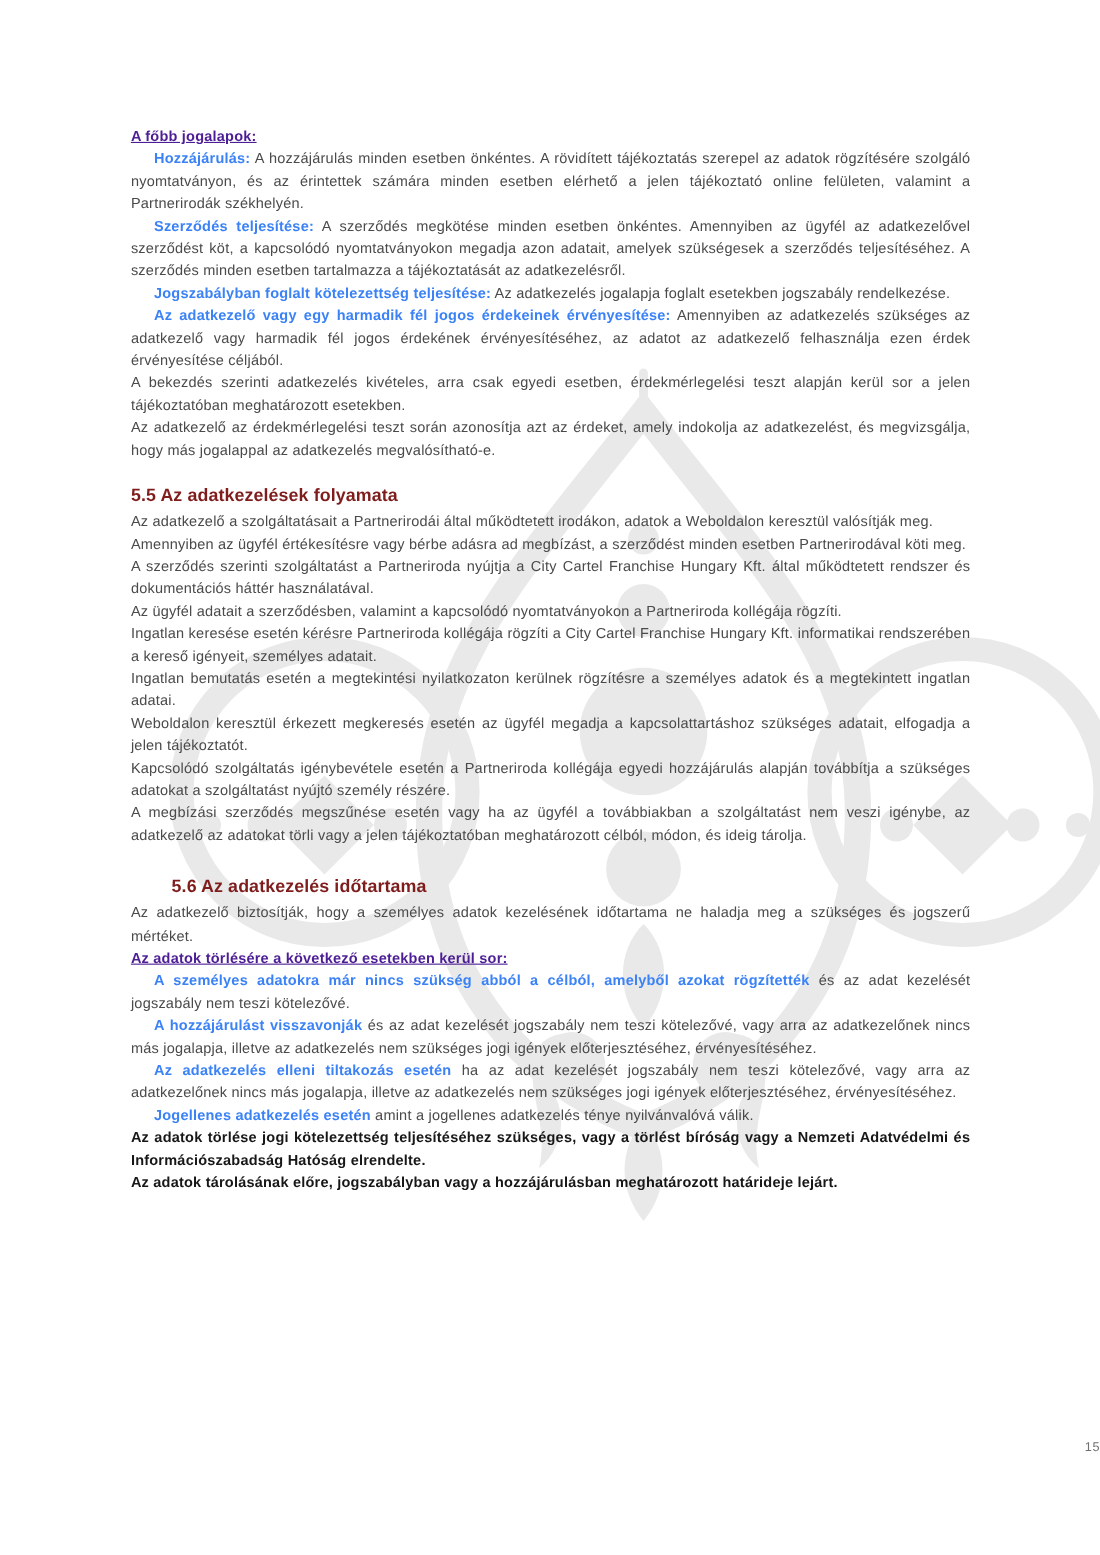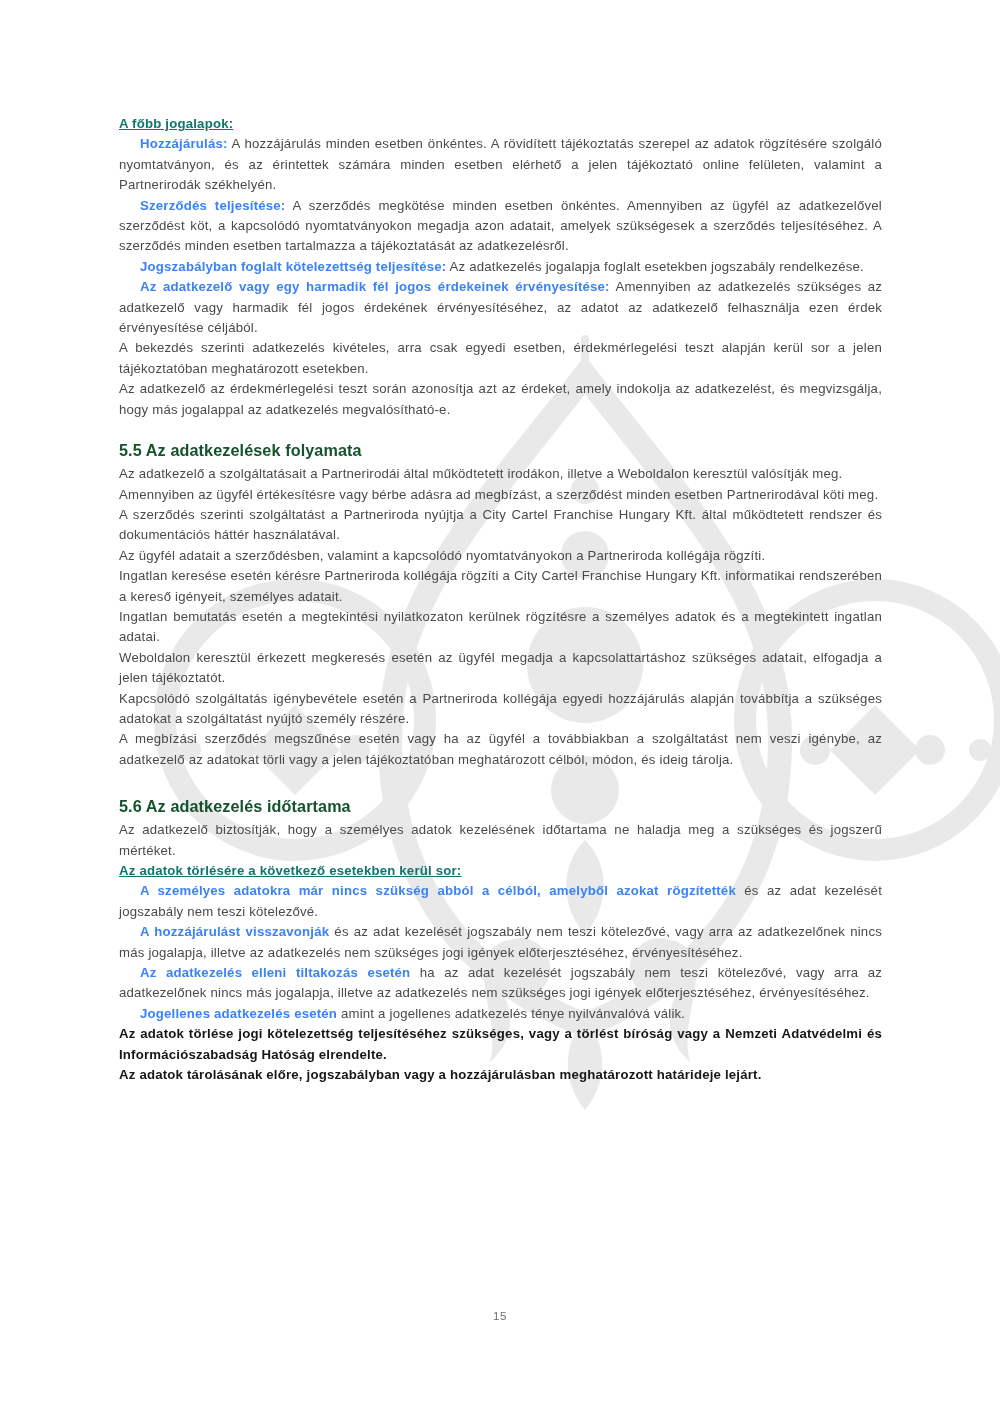--- a/index.html
+++ b/index.html
@@ -31,36 +31,36 @@
     text-align:justify;
   }
   .para b{color:#3b82f6;padding-left:21px;}
   .para.all-bold{color:#171717;font-weight:bold;}
   .label{
     font-size:13.2px;
     line-height:20.4px;
     letter-spacing:0.2px;
     font-weight:bold;
     text-decoration:underline;
-    color:#0f766e;
+    color:#4c1d95;
   }
   .heading{
     margin:21px 0 4px 0;
     font-size:16.2px;
     line-height:19px;
     font-weight:bold;
     letter-spacing:0.1px;
-    color:#14532d;
+    color:#7f1d1d;
   }
-  .heading.spaced{margin-top:27px;}
+  .heading.spaced{margin-top:27px;margin-left:37px;}
   .page-number{
     position:absolute;
     left:0;right:0;
     top:1310px;
-    text-align:center;
+    text-align:right;
     font-size:11.5px;
     color:#6f6f6f;
     letter-spacing:0.5px;
     z-index:1;
   }
 </style>
 </head>
 <body>
 
 <div class="page">
@@ -102,21 +102,21 @@
 
   <div class="content">
       <div class="label">A főbb jogalapok:</div>
       <p class="para"><b>Hozzájárulás:</b><span> A hozzájárulás minden esetben önkéntes.  A rövidített tájékoztatás szerepel az adatok rögzítésére szolgáló nyomtatványon, és az érintettek számára minden esetben elérhető a jelen tájékoztató online felületen, valamint a Partnerirodák székhelyén.</span></p>
       <p class="para"><b>Szerződés teljesítése:</b><span> A szerződés megkötése minden esetben önkéntes. Amennyiben az ügyfél az adatkezelővel szerződést köt, a kapcsolódó nyomtatványokon megadja azon adatait, amelyek szükségesek a szerződés teljesítéséhez. A szerződés minden esetben tartalmazza a tájékoztatását az adatkezelésről.</span></p>
       <p class="para"><b>Jogszabályban foglalt kötelezettség teljesítése:</b><span> Az adatkezelés jogalapja foglalt esetekben jogszabály rendelkezése.</span></p>
       <p class="para"><b>Az adatkezelő vagy egy harmadik fél jogos érdekeinek érvényesítése:</b><span> Amennyiben az adatkezelés szükséges az adatkezelő vagy harmadik fél jogos érdekének érvényesítéséhez, az adatot az adatkezelő felhasználja ezen érdek érvényesítése céljából.</span></p>
       <p class="para">A bekezdés szerinti adatkezelés kivételes, arra csak egyedi esetben, érdekmérlegelési teszt alapján kerül sor a jelen tájékoztatóban meghatározott esetekben.</p>
       <p class="para">Az adatkezelő az érdekmérlegelési teszt során azonosítja azt az érdeket, amely indokolja az adatkezelést, és megvizsgálja, hogy más jogalappal az adatkezelés megvalósítható-e.</p>
       <h2 class="heading">5.5 Az adatkezelések folyamata</h2>
-      <p class="para">Az adatkezelő a szolgáltatásait a Partnerirodái által működtetett irodákon, illetve a Weboldalon keresztül valósítják meg.</p>
+      <p class="para">Az adatkezelő a szolgáltatásait a Partnerirodái által működtetett irodákon, adatok a Weboldalon keresztül valósítják meg.</p>
       <p class="para">Amennyiben az ügyfél értékesítésre vagy bérbe adásra ad megbízást, a szerződést minden esetben Partnerirodával köti meg.</p>
       <p class="para">A szerződés szerinti szolgáltatást a Partneriroda nyújtja a City Cartel Franchise Hungary Kft. által működtetett rendszer és dokumentációs háttér használatával.</p>
       <p class="para">Az ügyfél adatait a szerződésben, valamint a kapcsolódó nyomtatványokon a Partneriroda kollégája rögzíti.</p>
       <p class="para">Ingatlan keresése esetén kérésre Partneriroda kollégája rögzíti a City Cartel Franchise Hungary Kft. informatikai rendszerében a kereső igényeit, személyes adatait.</p>
       <p class="para">Ingatlan bemutatás esetén a megtekintési nyilatkozaton kerülnek rögzítésre a személyes adatok és a megtekintett ingatlan adatai.</p>
       <p class="para">Weboldalon keresztül érkezett megkeresés esetén az ügyfél megadja a kapcsolattartáshoz szükséges adatait, elfogadja a jelen tájékoztatót.</p>
       <p class="para">Kapcsolódó szolgáltatás igénybevétele esetén a Partneriroda kollégája egyedi hozzájárulás alapján továbbítja a szükséges adatokat a szolgáltatást nyújtó személy részére.</p>
       <p class="para">A megbízási szerződés megszűnése esetén vagy ha az ügyfél a továbbiakban a szolgáltatást nem veszi igénybe, az adatkezelő az adatokat törli vagy a jelen tájékoztatóban meghatározott célból, módon, és ideig tárolja.</p>
       <h2 class="heading spaced">5.6 Az adatkezelés időtartama</h2>
       <p class="para">Az adatkezelő biztosítják, hogy a személyes adatok kezelésének időtartama ne haladja meg a szükséges és jogszerű mértéket.</p>

